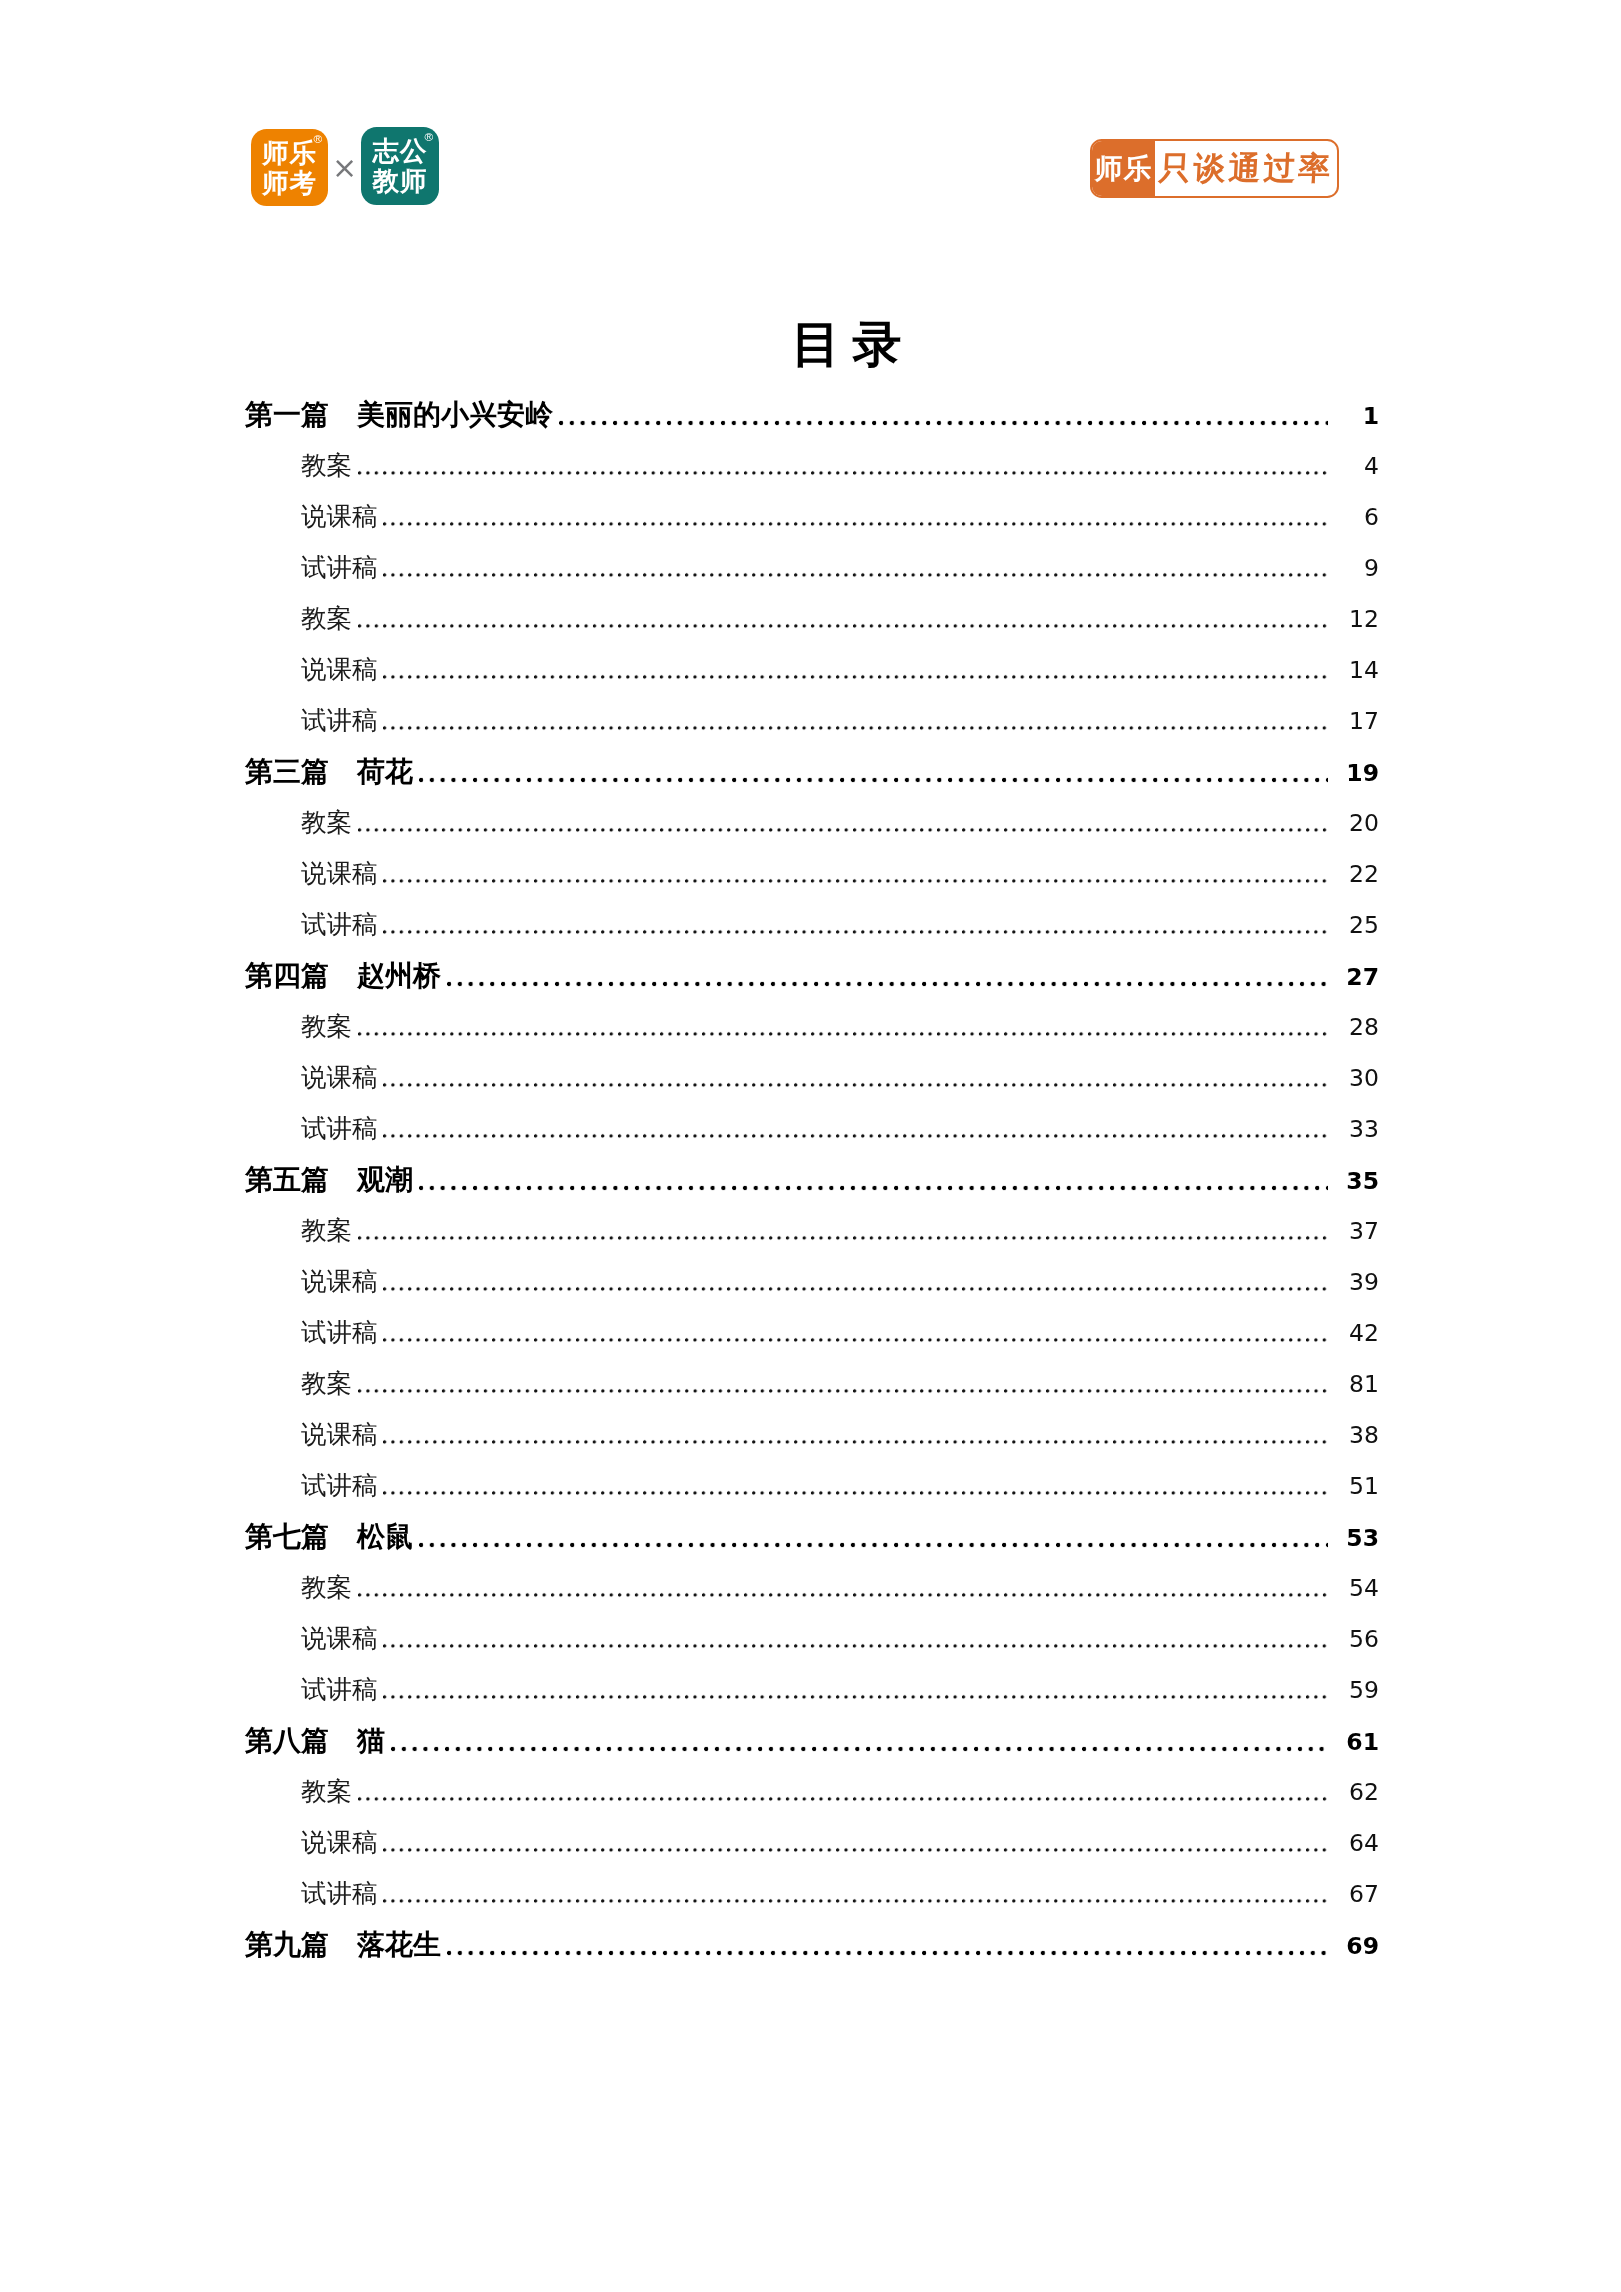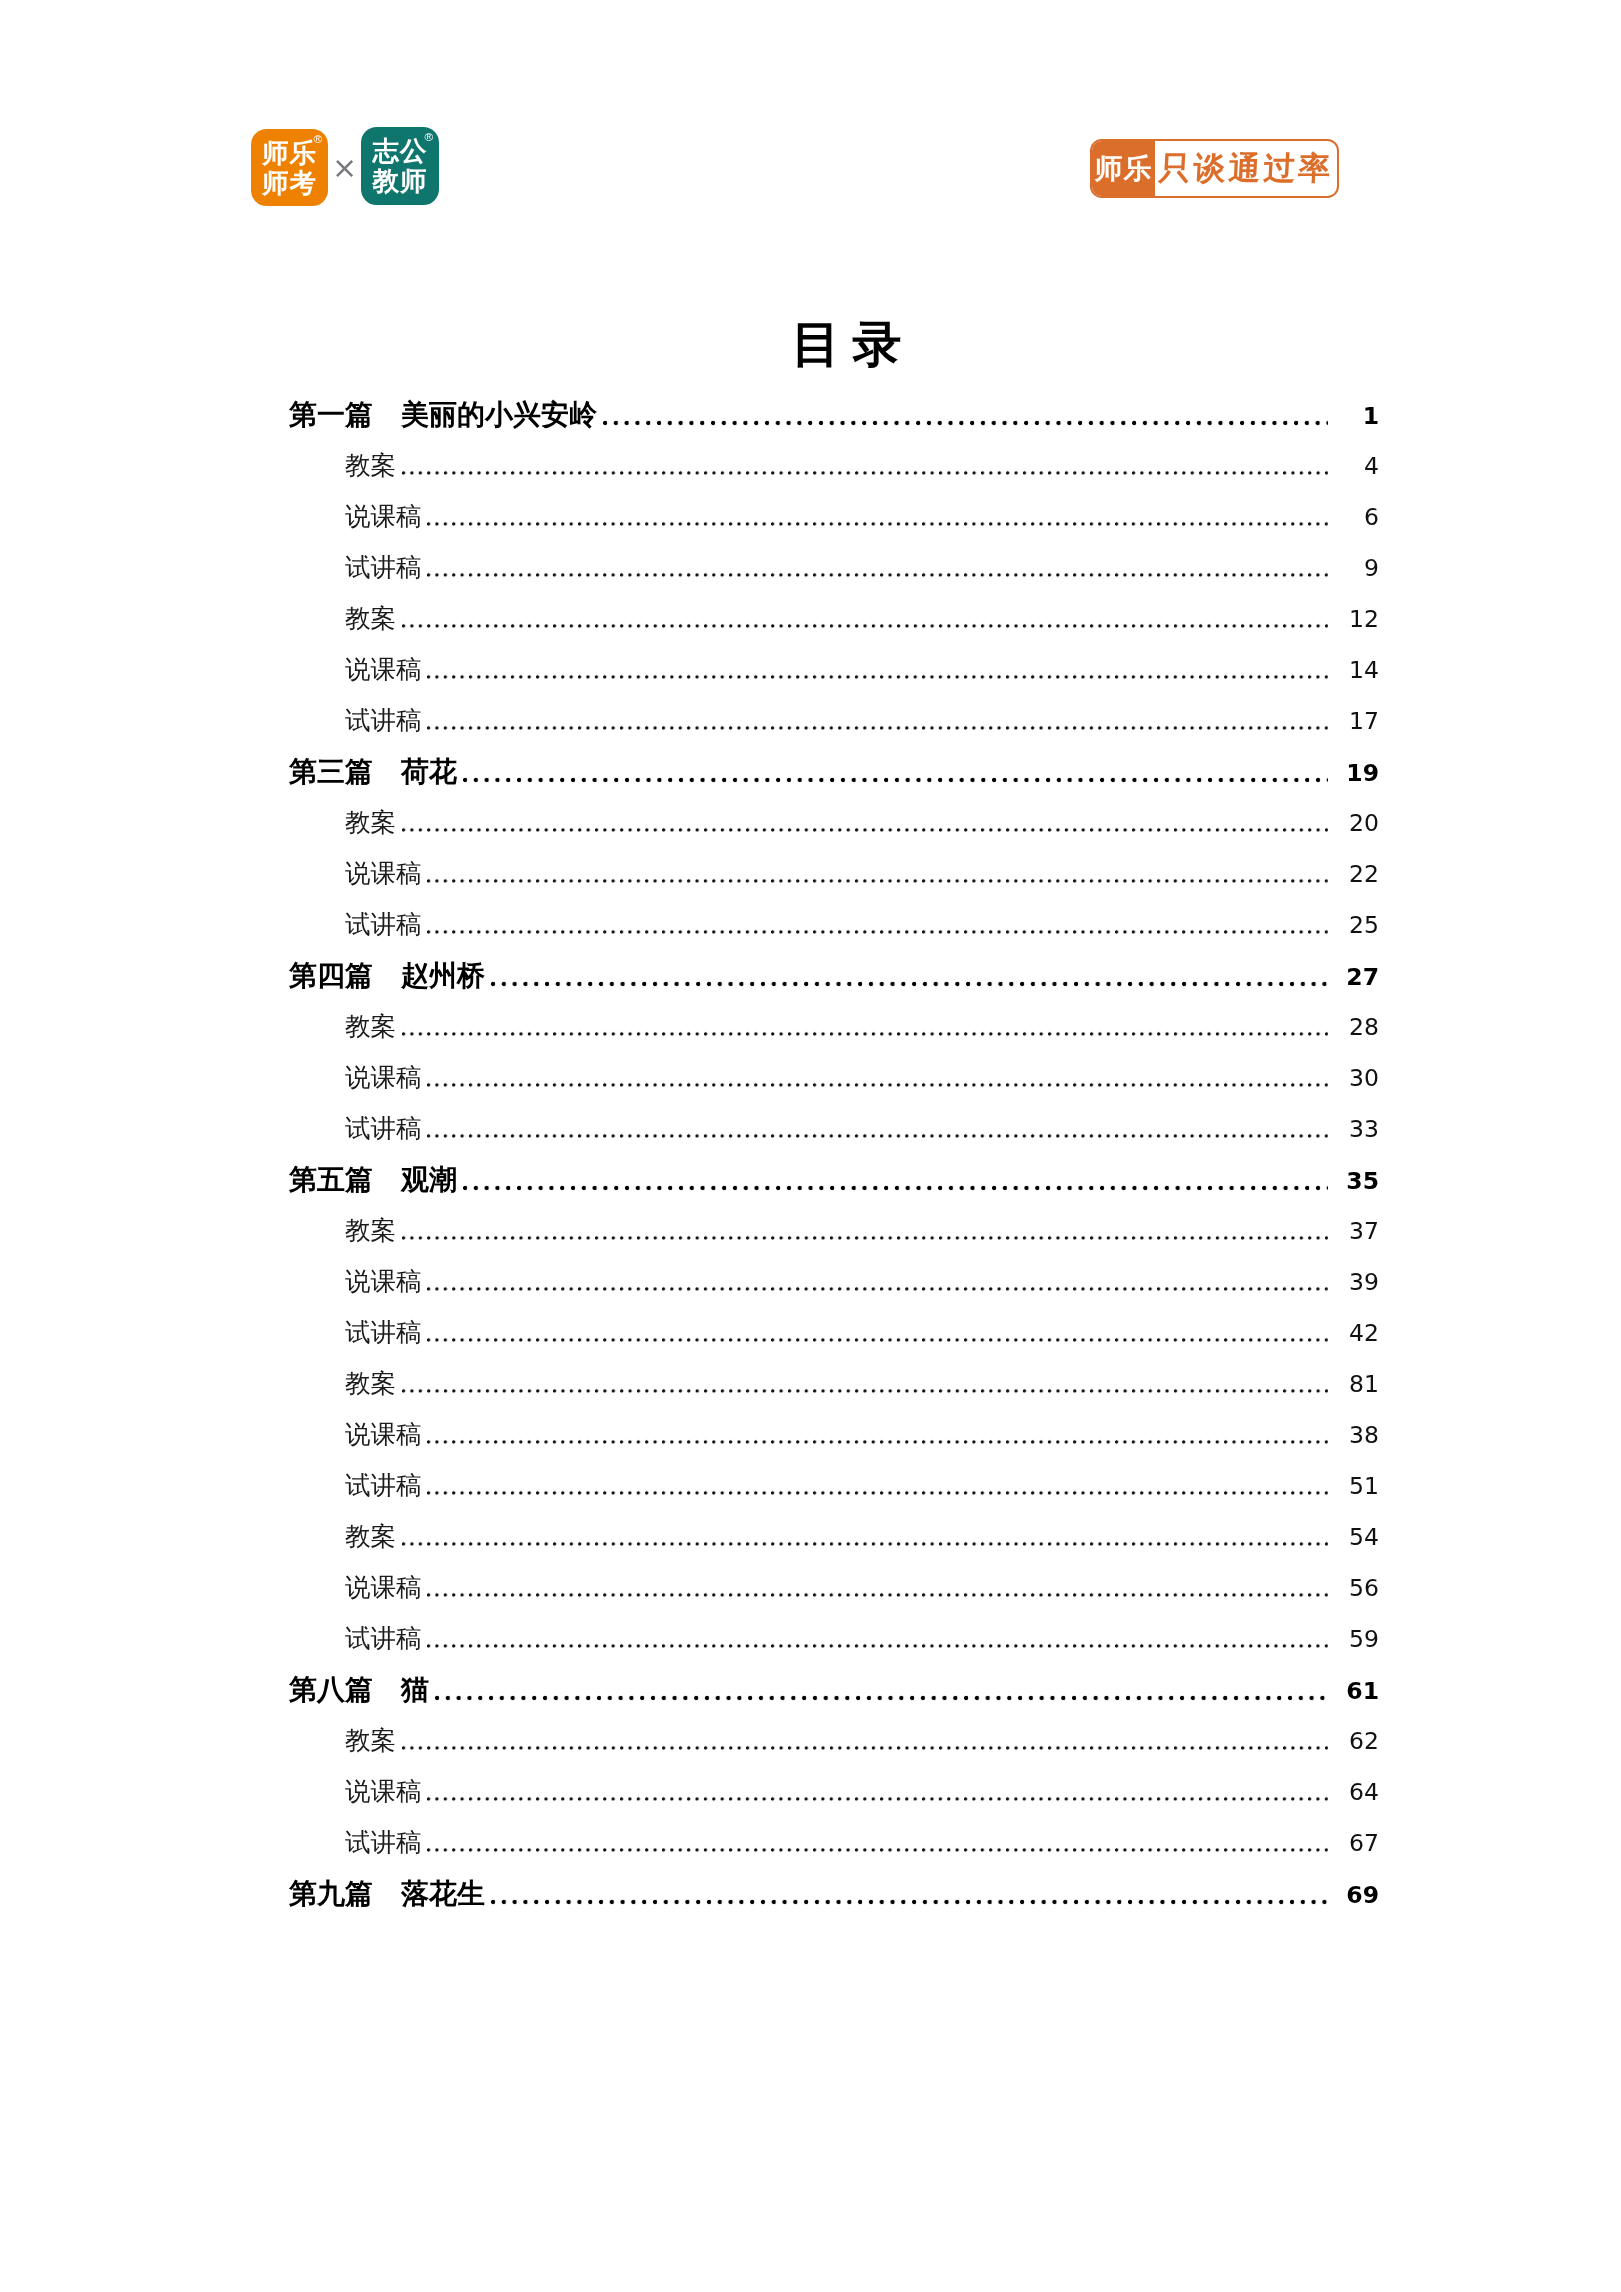--- a/index.html
+++ b/index.html
@@ -50,21 +50,20 @@
     position:absolute;left:0;top:312px;width:100%;text-align:center;
     font-size:49px;font-weight:bold;letter-spacing:11.8px;text-indent:11.8px;padding-left:36px;
   }
   
   .toc{
     position:absolute;left:245px;top:389px;width:1134px;
   }
   .row{
     display:flex;align-items:baseline;height:51px;line-height:51px;
     white-space:nowrap;
-    margin-left:44px;
   }
   .row.main{font-weight:bold;font-size:28px;}
   .row.sub{font-size:25.5px;color:#1c1c1c;padding-left:56px;}
   .sec-label{flex:0 0 auto;}
   .sec-title{flex:0 0 auto;margin-left:28px;}
   .sub-title{flex:0 0 auto;text-align:right;}
   .dots{
     flex:1 1 auto;height:5.9px;margin:0 7.8px 0 5.9px;
     transform:translateY(2px);
     background-repeat:repeat-x;background-position:0 50%;
@@ -240,20 +239,26 @@
     <span class="dots"></span>
     <span class="pg">38</span>
   </div>
 
   <div class="row sub">
     <span class="sub-title">试讲稿</span>
     <span class="dots"></span>
     <span class="pg">51</span>
   </div>
 
+  <div class="row main">
+    <span class="sec-label">第七篇</span>
+    <span class="sec-title">松鼠</span>
+    <span class="dots"></span>
+    <span class="pg">53</span>
+  </div>
 
   <div class="row sub">
     <span class="sub-title">教案</span>
     <span class="dots"></span>
     <span class="pg">54</span>
   </div>
 
   <div class="row sub">
     <span class="sub-title">说课稿</span>
     <span class="dots"></span>

